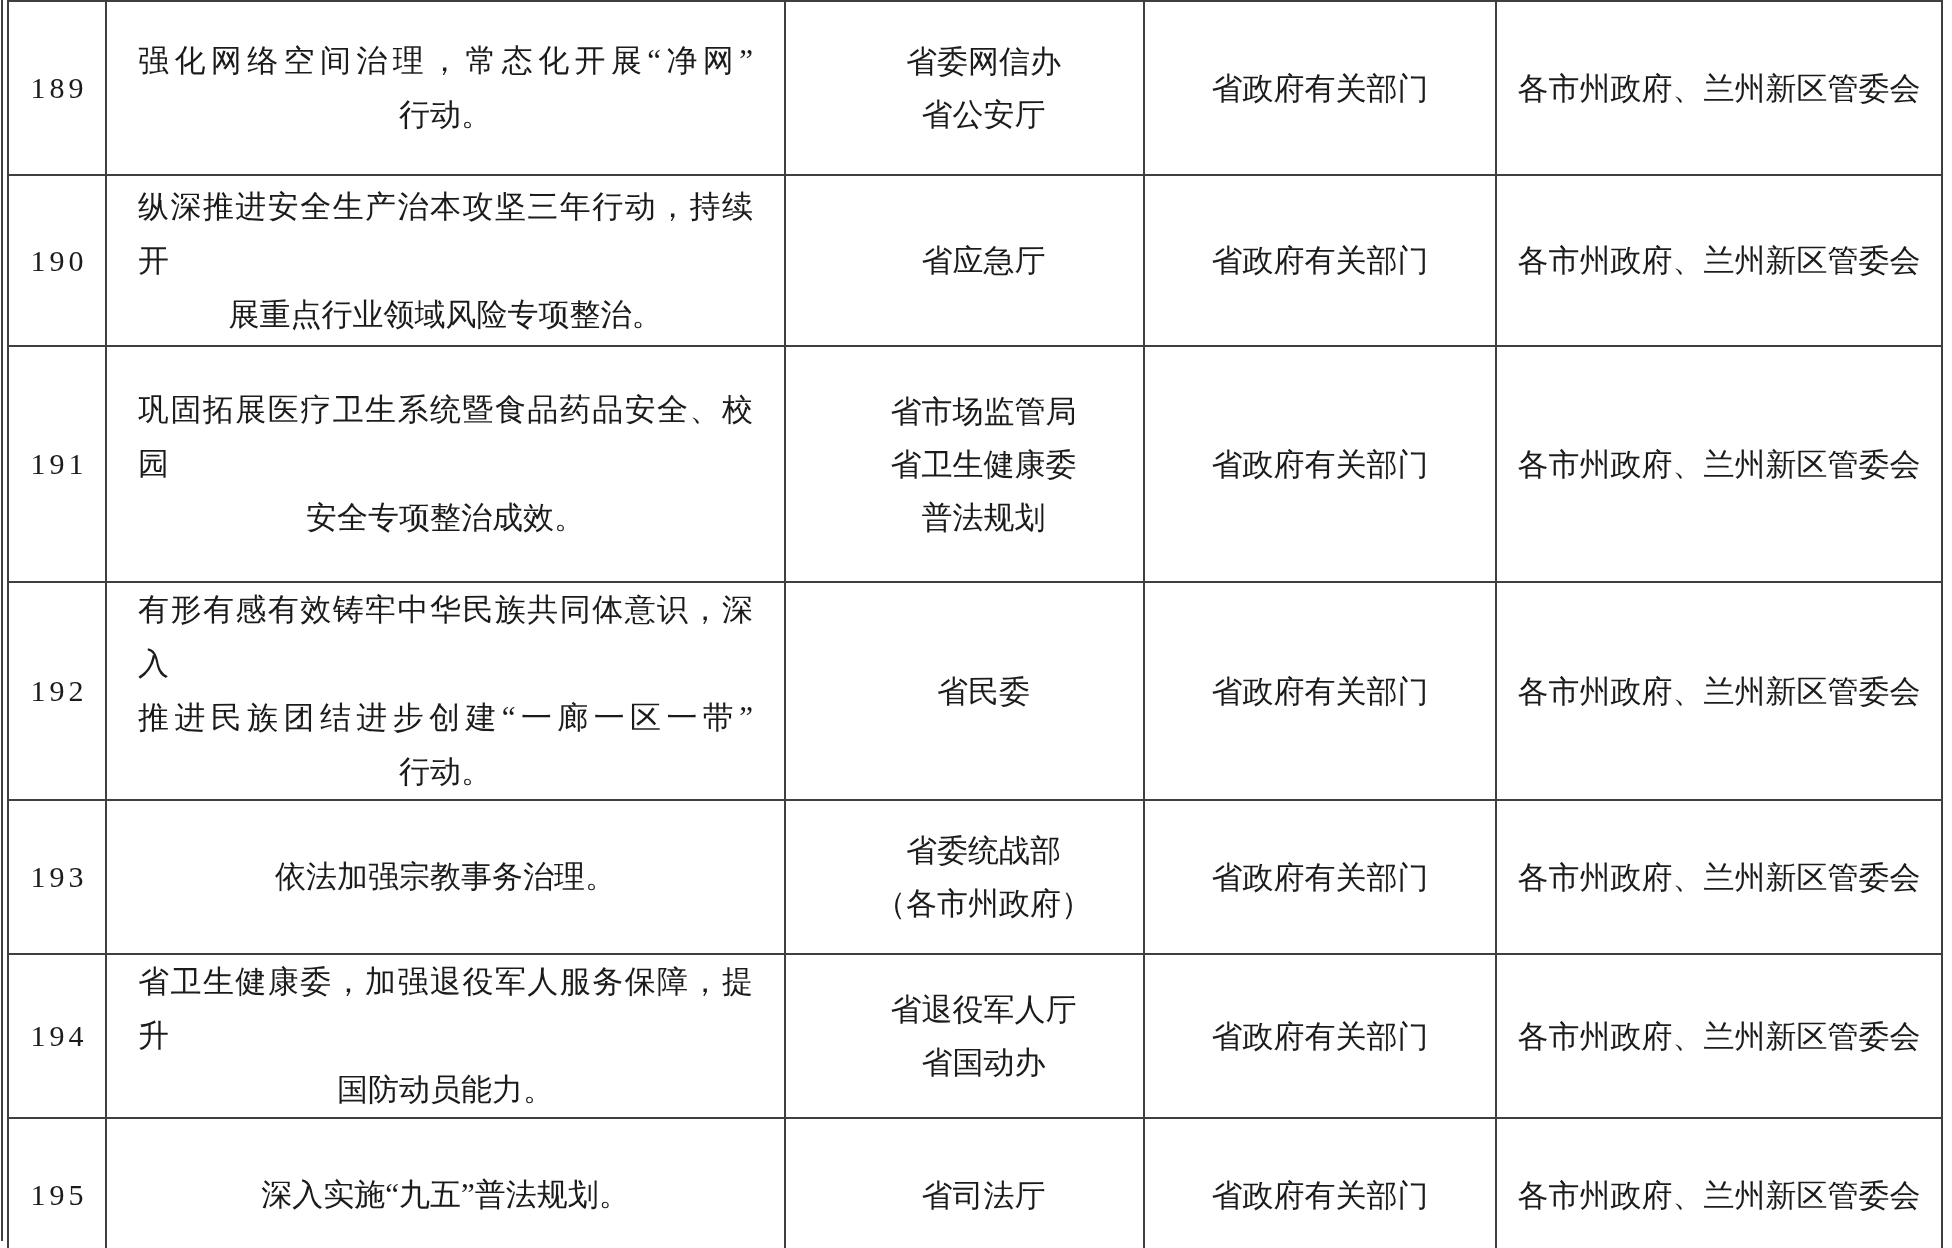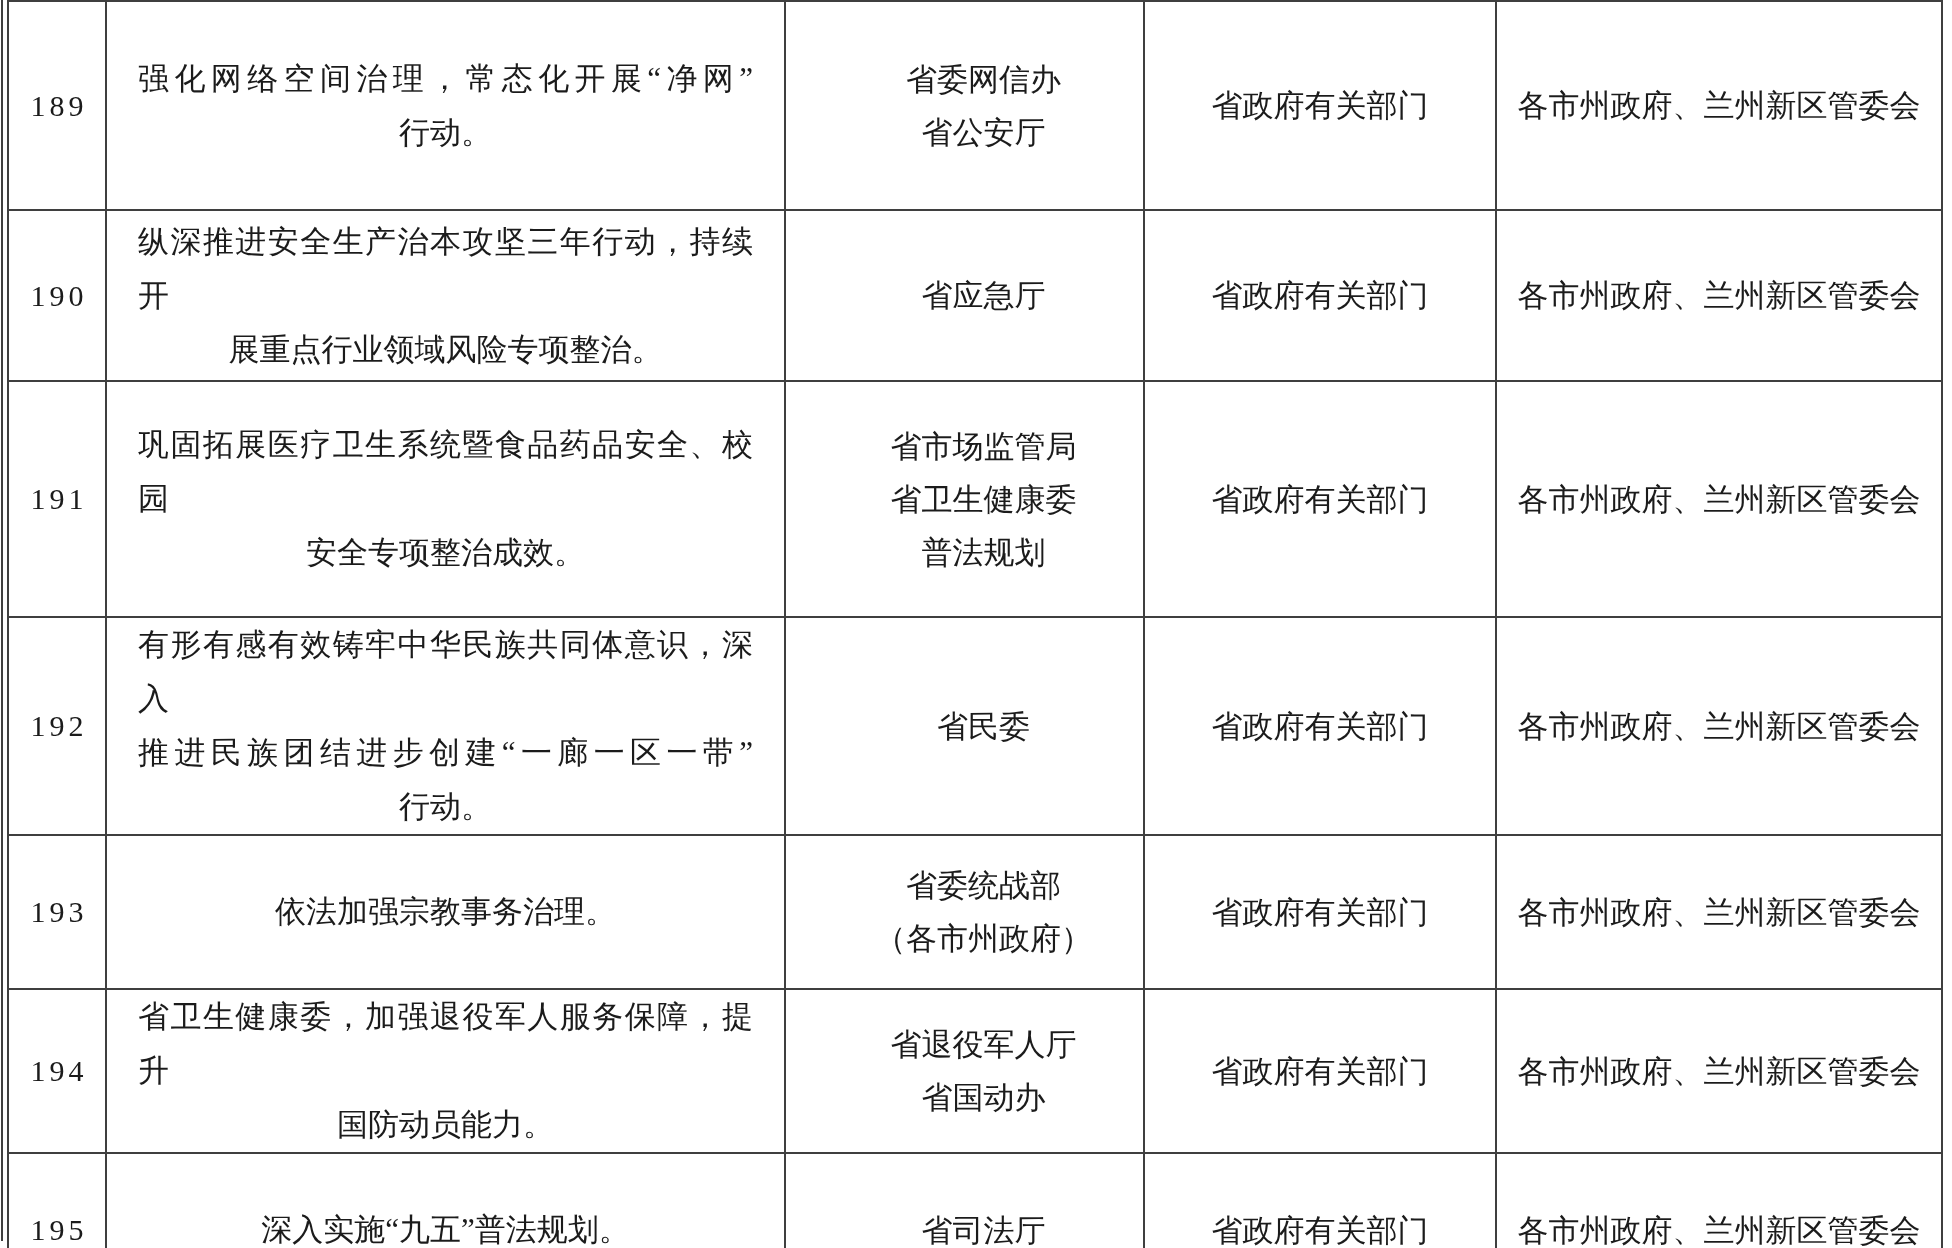--- a/index.html
+++ b/index.html
@@ -77,21 +77,21 @@
   <table class="gov-table">
     <colgroup>
       <col style="width:98px">
       <col style="width:679px">
       <col style="width:359px">
       <col style="width:352px">
       <col style="width:446px">
     </colgroup>
     <tbody>
 
-      <tr style="height:209px">
+      <tr style="height:174px">
         <td class="c-no">189</td>
         <td class="c-task">
           <div class="task-line stretch">强化网络空间治理，常态化开展“净网”</div>
           <div class="task-line">行动。</div>
         </td>
         <td class="c-dept">
           <div class="dept-line">省委网信办</div>
           <div class="dept-line">省公安厅</div>
         </td>
         <td class="c-codept">

